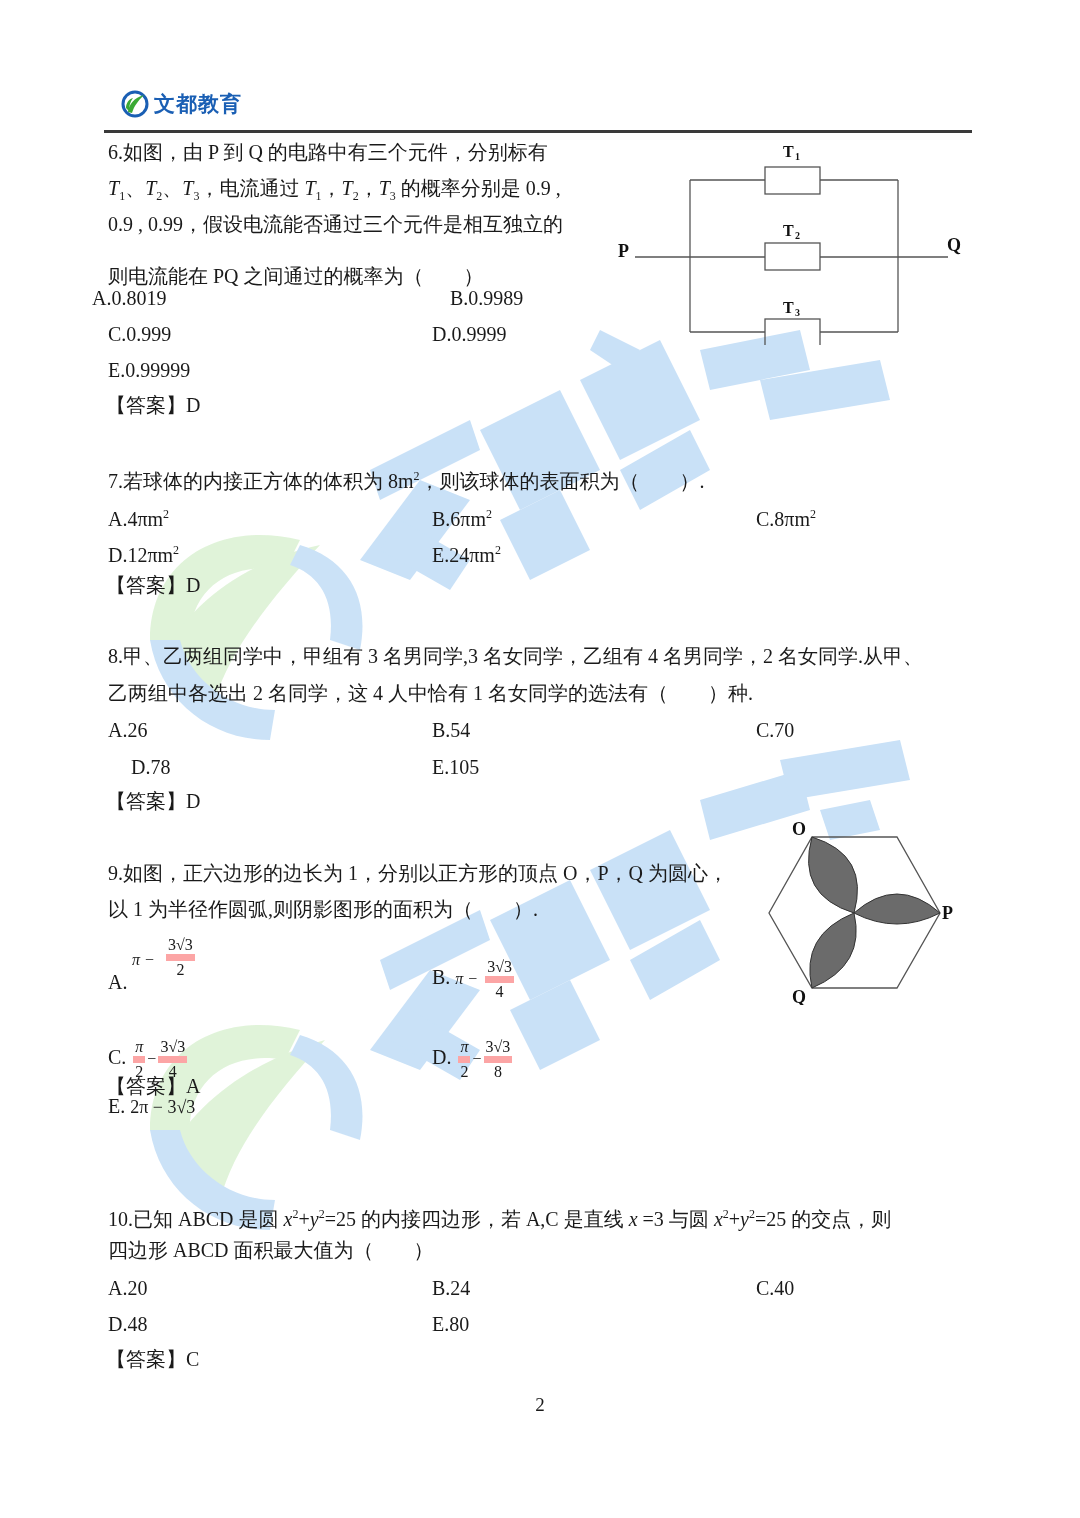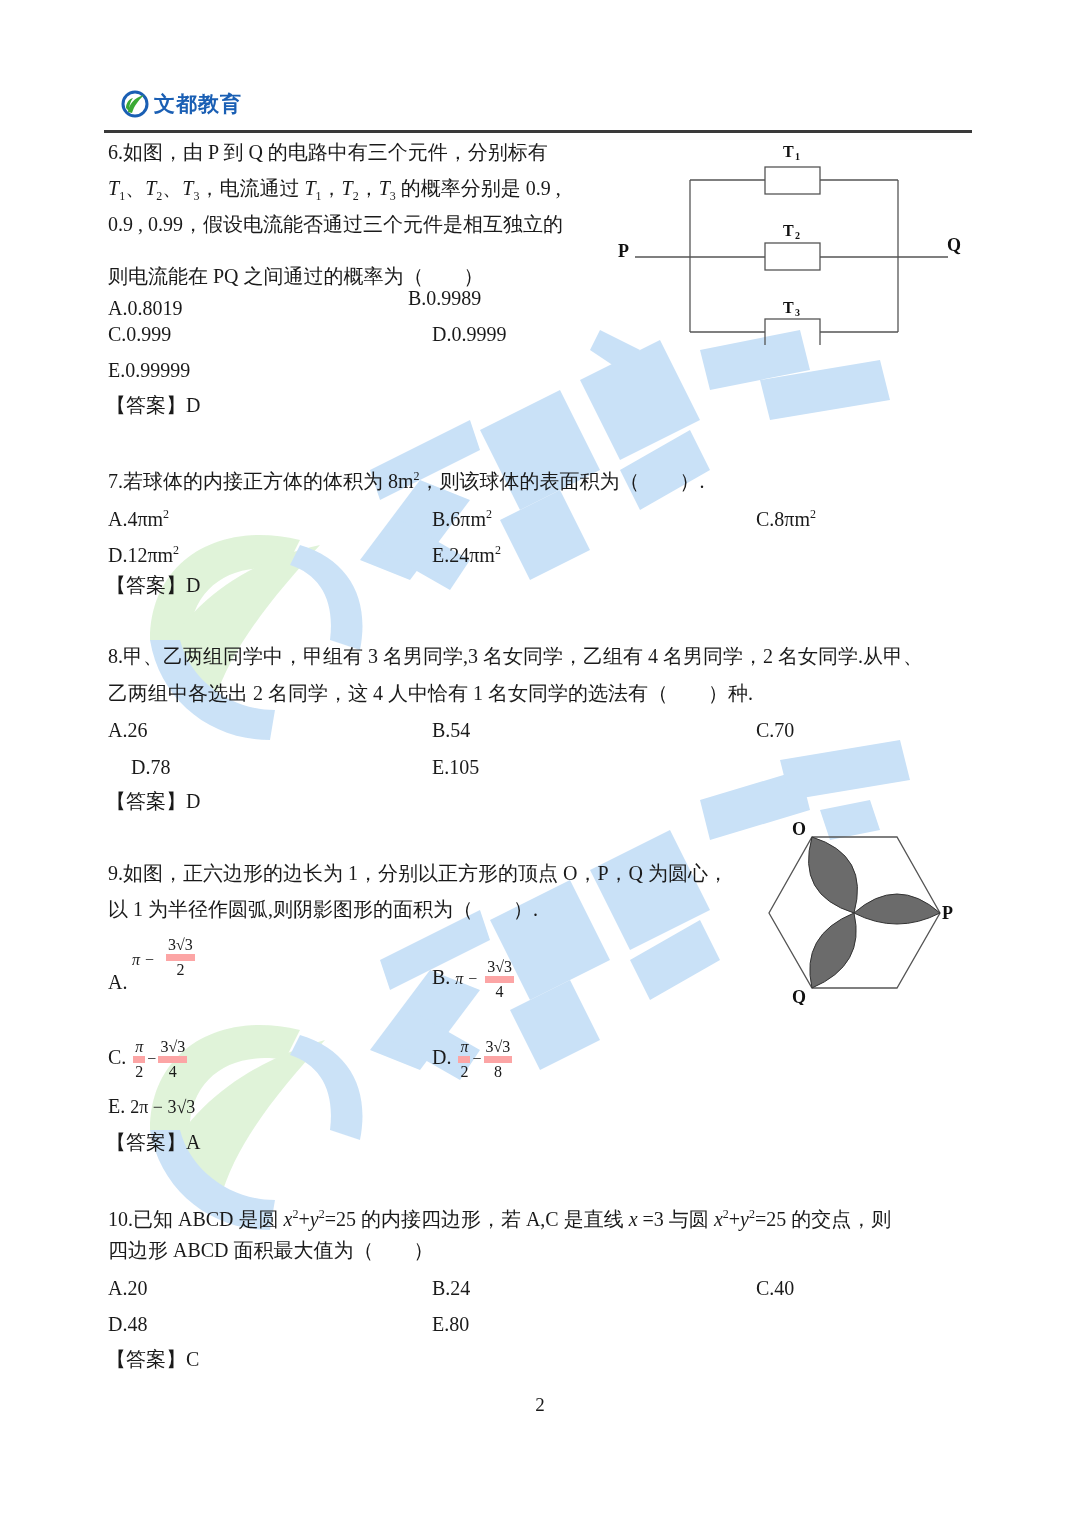--- a/index.html
+++ b/index.html
@@ -76,22 +76,22 @@
       </svg>
       <span class="logo-text">文都教育</span>
     </div>
   </div>
 
   <div>
     <div class="line" style="left:108px;top:140px;">6.如图，由 P 到 Q 的电路中有三个元件，分别标有</div>
     <div class="line" style="left:108px;top:176px;"><span class="it">T</span><sub>1</sub><span>、</span><span class="it">T</span><sub>2</sub><span>、</span><span class="it">T</span><sub>3</sub><span>，电流通过 </span><span class="it">T</span><sub>1</sub><span>，</span><span class="it">T</span><sub>2</sub><span>，</span><span class="it">T</span><sub>3</sub><span> 的概率分别是 0.9 ,</span></div>
     <div class="line" style="left:108px;top:212px;">0.9 , 0.99，假设电流能否通过三个元件是相互独立的</div>
     <div class="line" style="left:108px;top:264px;">则电流能在 PQ 之间通过的概率为（　　）</div>
-    <div class="opt" style="left:108px;top:286px;margin-top:10px;">A.0.8019</div>
-    <div class="opt" style="left:408px;top:286px;font-family:Liberation Serif, serif;">B.0.9989</div>
+    <div class="opt" style="left:92px;top:286px;">A.0.8019</div>
+    <div class="opt" style="left:450px;top:286px;font-family:Liberation Serif, serif;">B.0.9989</div>
     <div class="opt" style="left:108px;top:322px;">C.0.999</div>
     <div class="opt" style="left:432px;top:322px;">D.0.9999</div>
     <div class="opt" style="left:108px;top:358px;">E.0.99999</div>
     <div class="ans" style="left:106px;top:393px;">【答案】D</div>
 
     <svg class="fig" style="left:610px;top:135px;" width="370" height="210" viewBox="0 0 370 210">
       <g stroke="#555" stroke-width="1.3" fill="none">
         <line x1="25" y1="122" x2="80" y2="122"></line>
         <line x1="80" y1="45" x2="80" y2="197"></line>
         <line x1="288" y1="45" x2="288" y2="197"></line>
@@ -177,21 +177,21 @@
           <span>2</span>
         </span><span style="font-size:16px;">−</span><span class="frac">
           <span class="num">3√3</span>
           <span>8</span>
         </span>
     </div>
     <div class="opt" style="left:108px;top:1094px;">
       <span>E.</span>
       <span style="font-size:18px;">2π − 3√3</span>
     </div>
-    <div class="ans" style="left:106px;top:1130px;">【答案】A</div>
+    <div class="ans" style="left:106px;top:1074px;">【答案】A</div>
 
     <svg class="fig" style="left:760px;top:815px;" width="200" height="190" viewBox="0 0 200 190">
       <polygon points="52,22 137,22 180,98 137,173 52,173 9,98" fill="none" stroke="#555" stroke-width="1.3"></polygon>
       <g fill="#6b6b6b" stroke="#333" stroke-width="1">
         <path d="M52,22 Q110,40 94,98 Q36,80 52,22 Z"></path>
         <path d="M94,98 Q137,60 180,98 Q137,120 94,98 Z"></path>
         <path d="M94,98 Q106,150 52,173 Q40,120 94,98 Z"></path>
       </g>
       <g font-family="Liberation Serif, serif" font-weight="bold" font-size="18" fill="#111">
         <text x="32" y="20">O</text>

